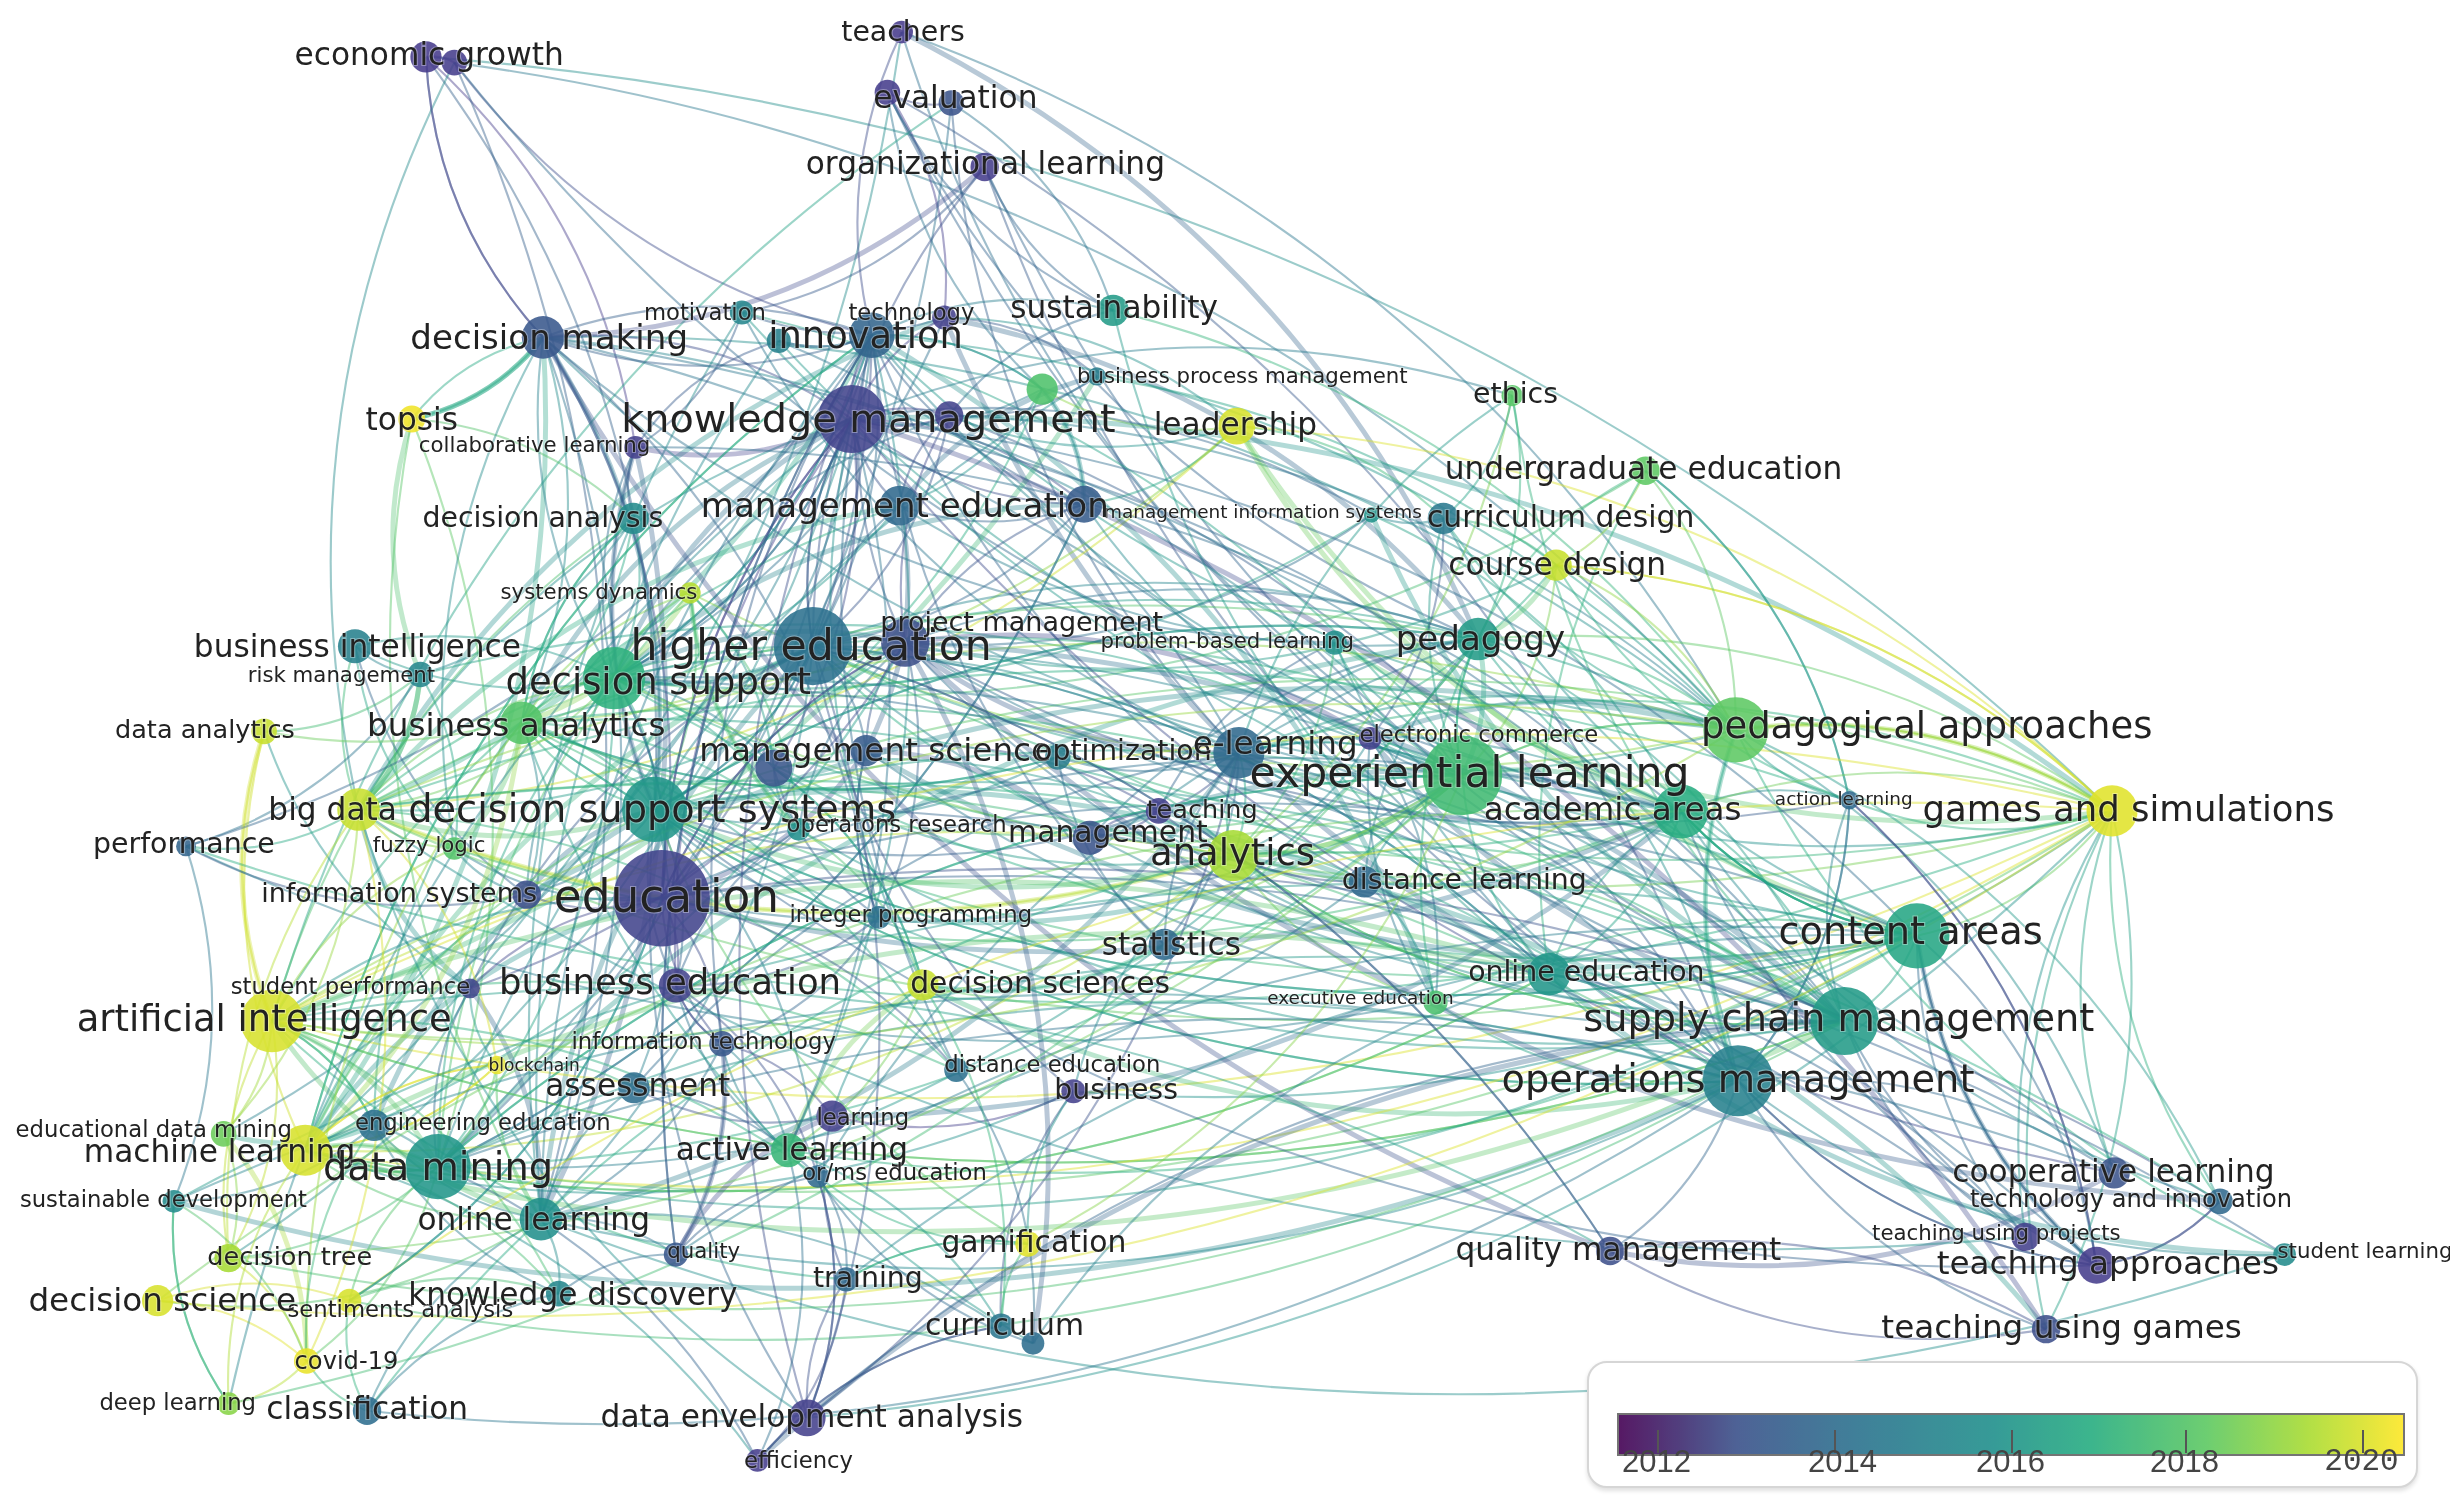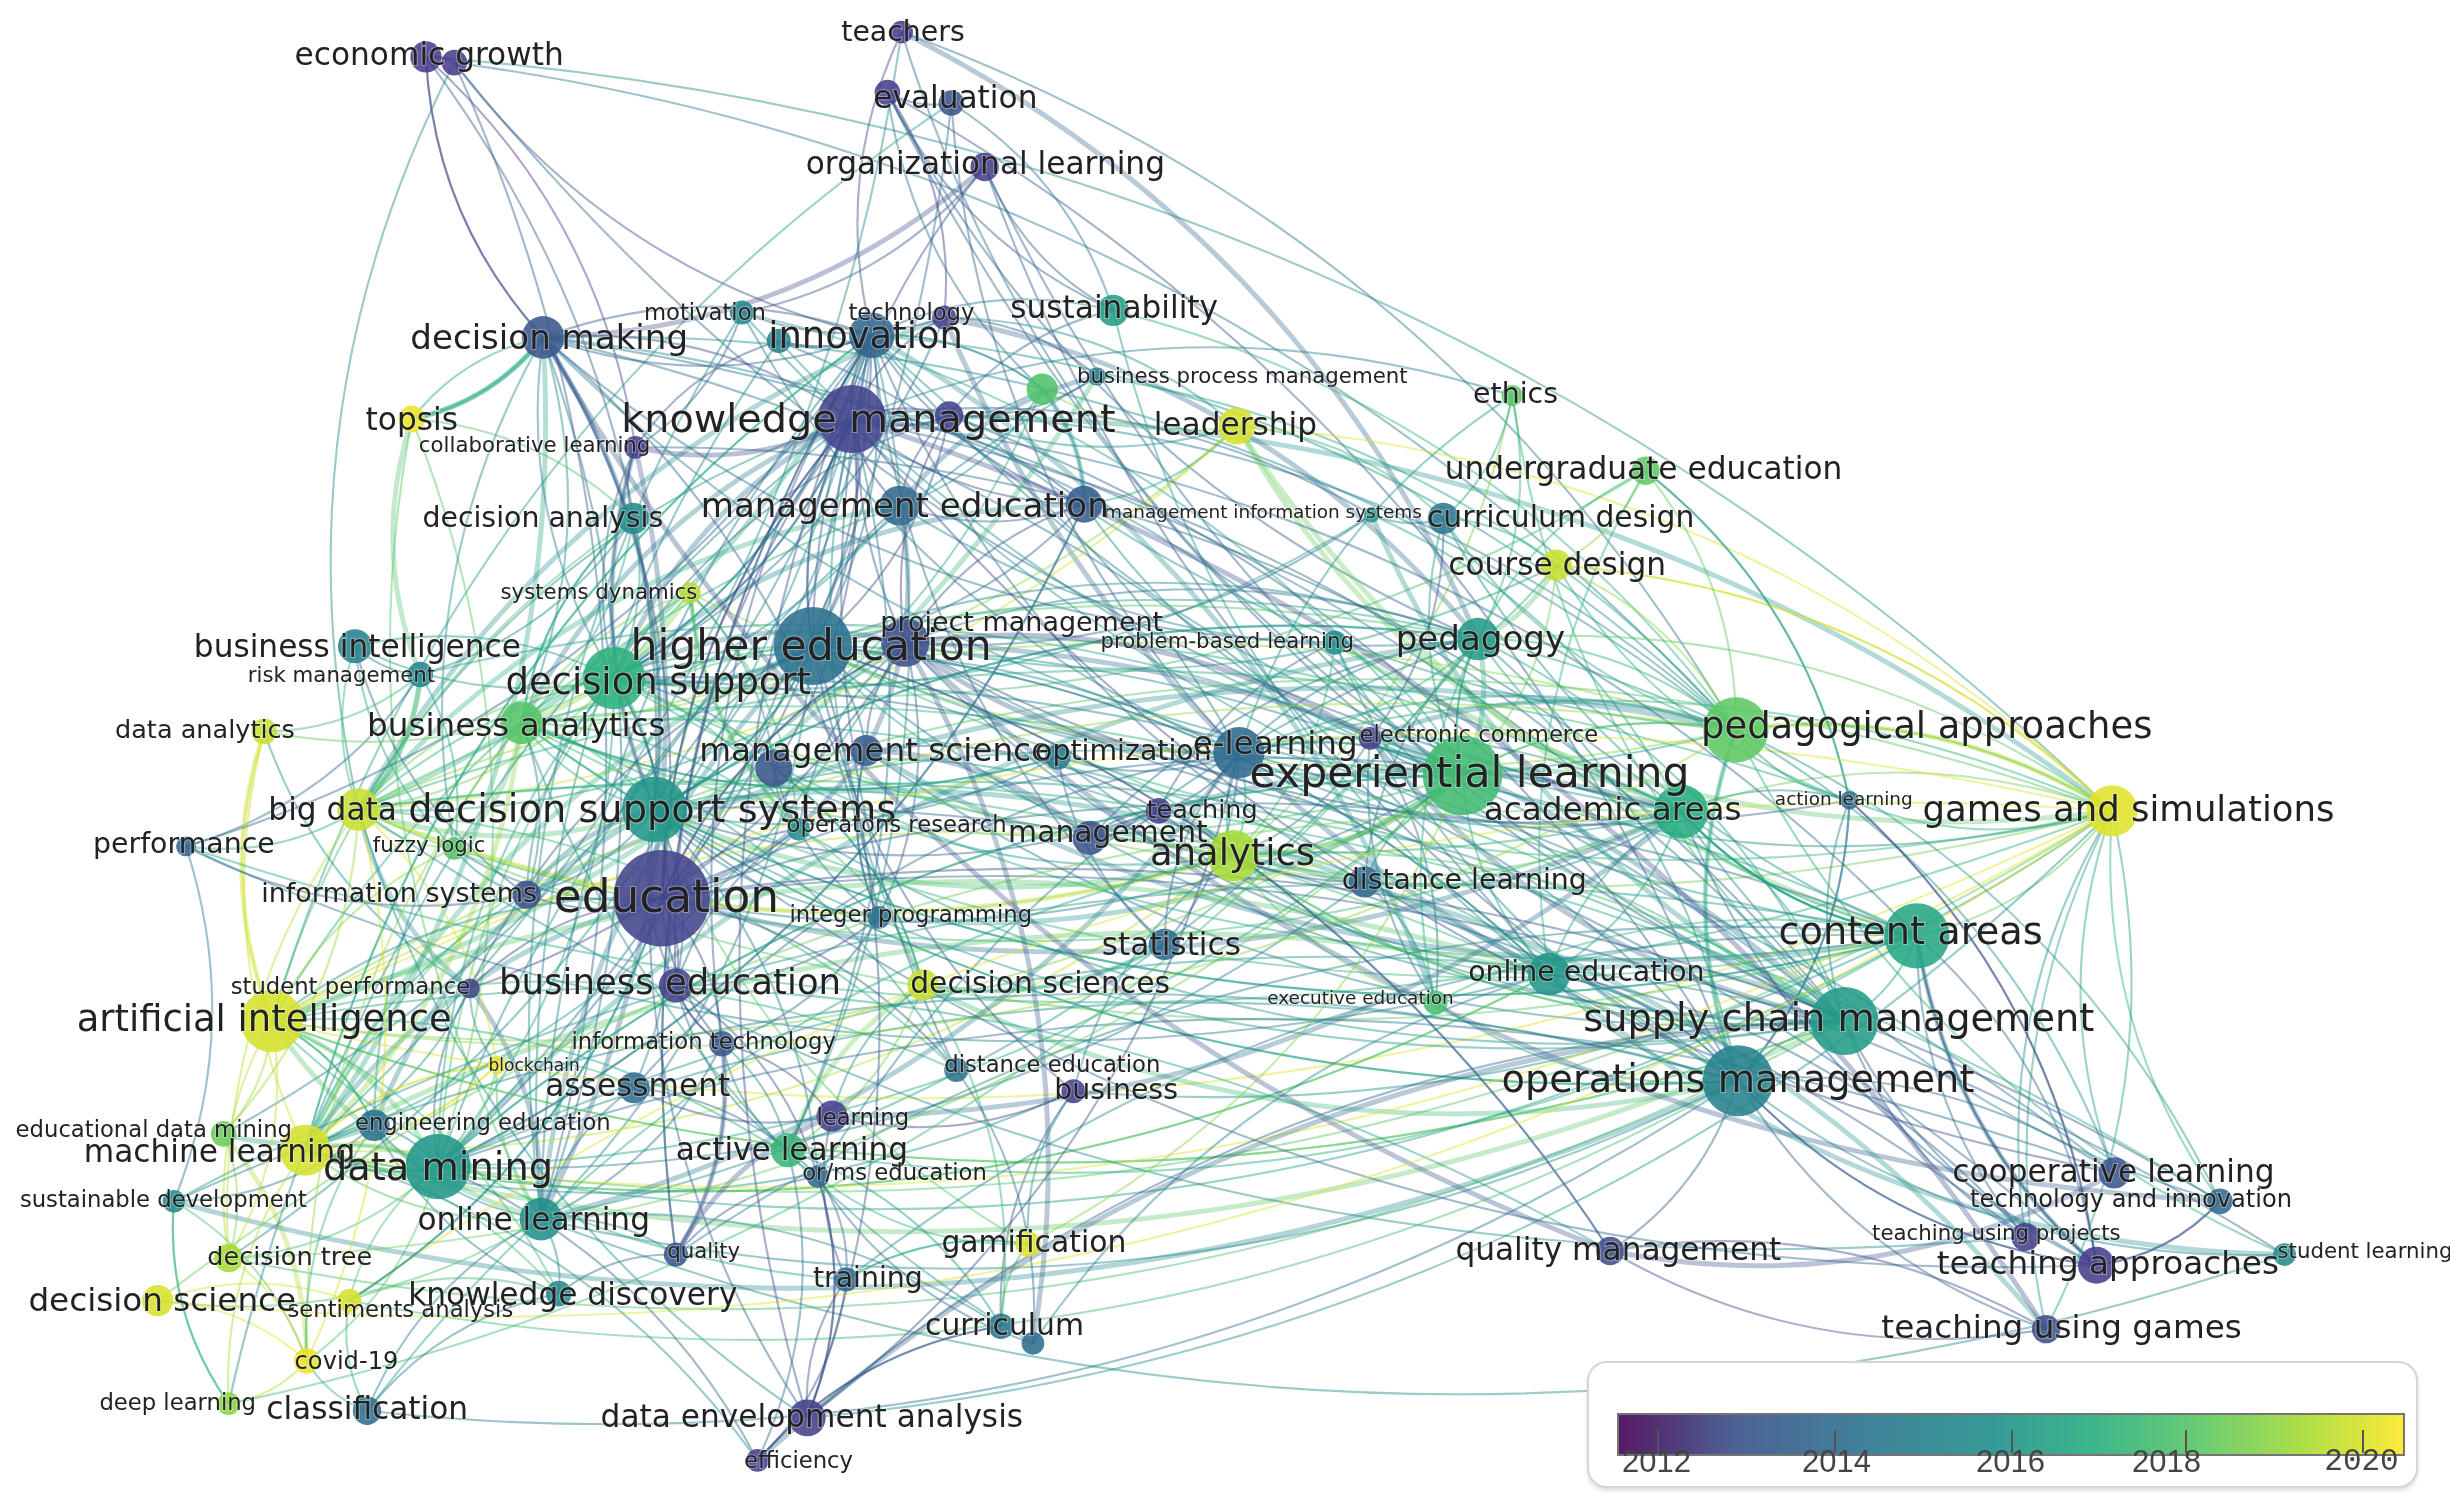--- a/index.html
+++ b/index.html
@@ -924,22 +924,22 @@
       <text x="1048" y="2068" font-size="32" class="lbl">efficiency</text>
     </g>
 </svg>
 
 <div id="legend">
   <div class="bar"></div>
   <div id="ticks">
       <div class="tick" style="left: 68px;"></div>
       <div class="tlabel" style="left: 68px;">2012</div>
       <div class="tick" style="left: 245px;"></div>
-      <div class="tlabel" style="left: 248px;">2014</div>
+      <div class="tlabel" style="left: 254px;">2014</div>
       <div class="tick" style="left: 422px;"></div>
       <div class="tlabel" style="left: 422px;">2016</div>
       <div class="tick" style="left: 596px;"></div>
-      <div class="tlabel" style="left: 578px;">2018</div>
+      <div class="tlabel" style="left: 596px;">2018</div>
       <div class="tick" style="left: 773px;"></div>
       <div class="tlabel" style="left: 773px; font-family: Liberation Mono, monospace;">2020</div>
     </div>
 </div>
 
 
 </body></html>

